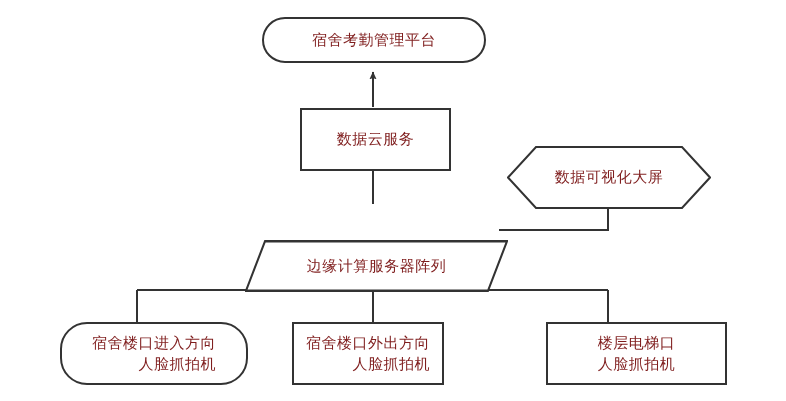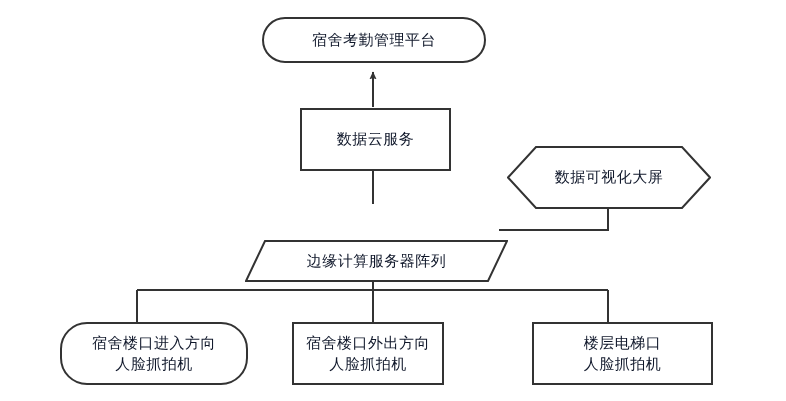--- a/index.html
+++ b/index.html
@@ -24,22 +24,22 @@
     top: 0;
     width: 786px;
     height: 401px;
   }
   .node {
     position: absolute;
     box-sizing: border-box;
     display: flex;
     align-items: center;
     justify-content: center;
-    text-align: center;
-    color: #0f172a;
+    text-align: right;
+    color: #7f1d1d;
     font-size: 15px;
     line-height: 1.35;
     letter-spacing: 0.5px;
     background: #ffffff;
     z-index: 2;
   }
   .node-label {
     display: block;
     white-space: pre-line;
     pointer-events: none;
@@ -113,35 +113,35 @@
     <span class="node-label">数据云服务</span>
   </div>
 
   <div class="node shape-poly" id="node-visual-screen" style="left:507px; top:110px; width:204px; height:63px;">
     <svg class="poly-svg" viewBox="0 0 204 63" preserveAspectRatio="none">
       <polygon points="1,31.5 29,1 175,1 203,31.5 175,62 29,62"></polygon>
     </svg>
     <span class="node-label">数据可视化大屏</span>
   </div>
 
-  <div class="node shape-poly" id="node-edge-server-array" style="left:245px; top:204px; width:263px; height:42px;">
+  <div class="node shape-poly" id="node-edge-server-array" style="left:245px; top:204px; width:263px; height:52px;">
     <svg class="poly-svg" viewBox="0 0 263 42" preserveAspectRatio="none">
       <polygon points="20,1 262,1 243,41 1,41"></polygon>
     </svg>
     <span class="node-label">边缘计算服务器阵列</span>
   </div>
 
   <div class="node shape-rect" id="node-camera-entry" style="left:60px; top:322px; width:188px; height:63px;border-radius:27px;">
     <span class="node-label">宿舍楼口进入方向
 人脸抓拍机</span>
   </div>
 
   <div class="node shape-rect" id="node-camera-exit" style="left:292px; top:322px; width:152px; height:63px;">
     <span class="node-label">宿舍楼口外出方向
 人脸抓拍机</span>
   </div>
 
-  <div class="node shape-rect" id="node-camera-elevator" style="left:532px; top:322px; width:181px; height:63px;">
+  <div class="node shape-rect" id="node-camera-elevator" style="left:546px; top:322px; width:181px; height:63px;">
     <span class="node-label">楼层电梯口
 人脸抓拍机</span>
   </div>
 
 </div>
 
 </body></html>

